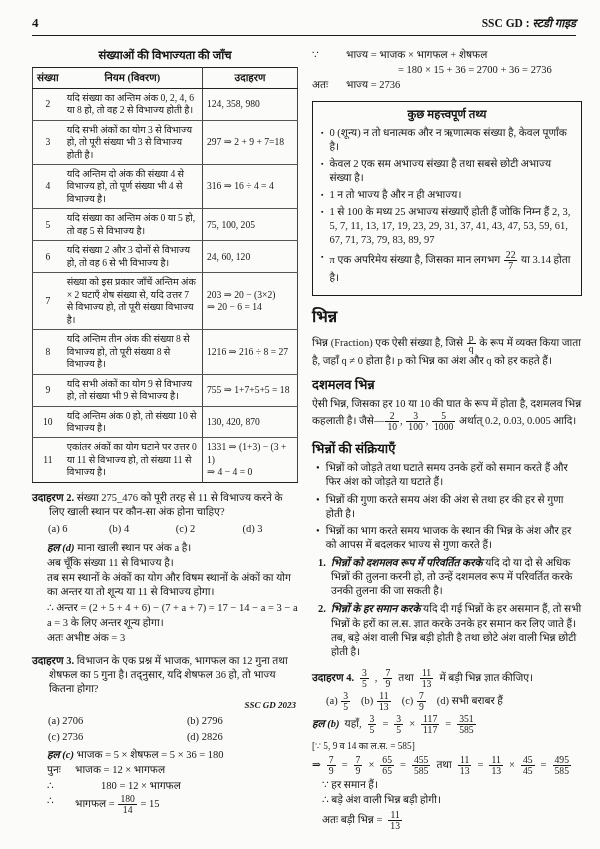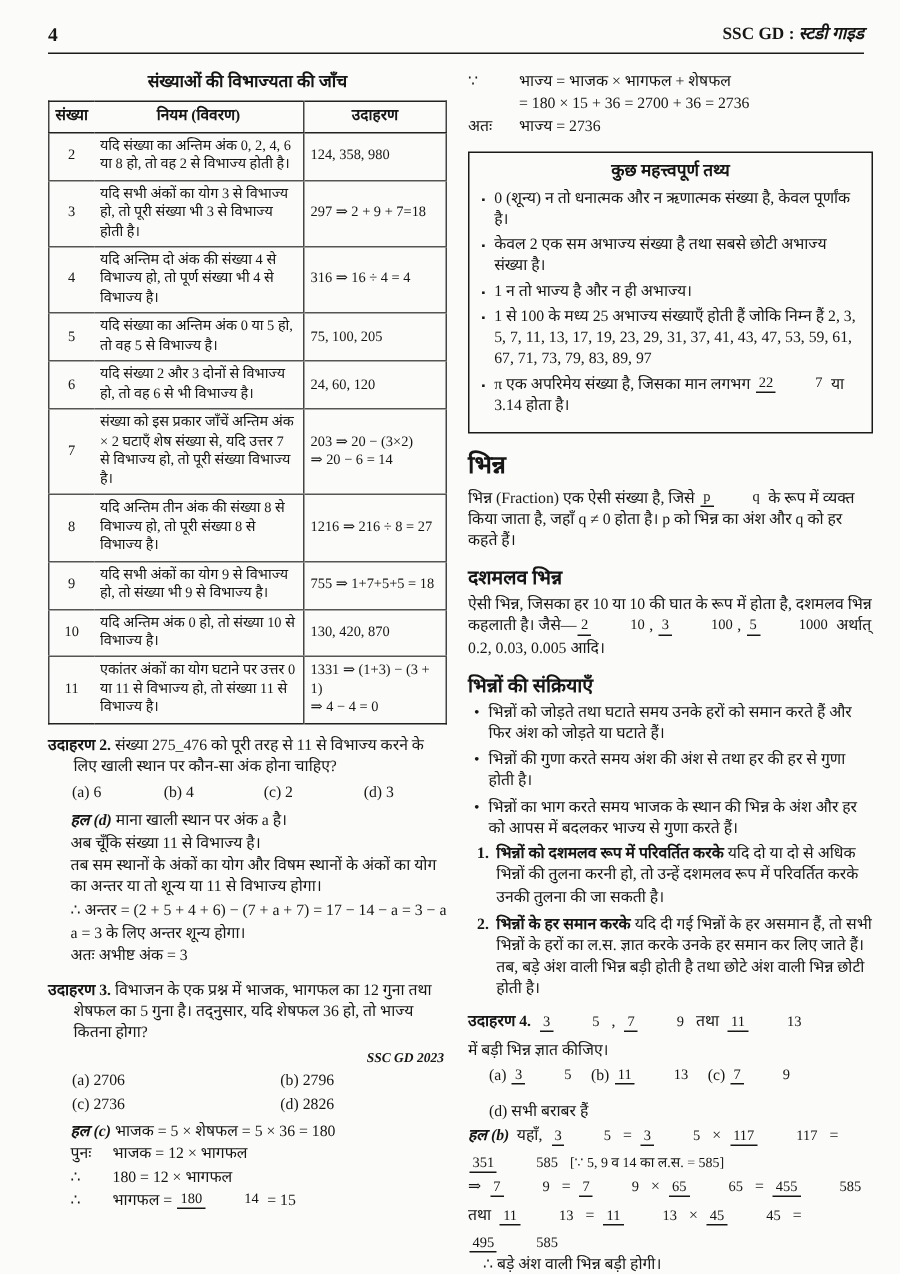--- a/index.html
+++ b/index.html
@@ -34,45 +34,45 @@
   
   .example{margin-top:8px;}
   .q{padding-left:17px;text-indent:-17px;margin:0 0 3px;}
   .q .lbl{font-weight:bold;}
   .tag{font-weight:bold;font-style:italic;font-size:9px;text-align:right;margin:0 2px 2px 0;}
   .opts4{display:grid;grid-template-columns:1.1fr 1.2fr 1.2fr 1fr;padding-left:16px;margin:2px 0 4px;}
   .opts2{display:grid;grid-template-columns:1.25fr 1fr;row-gap:2px;padding-left:16px;margin:2px 0 4px;}
   .sol{margin-left:15px;}
   .sol p{margin:1px 0;}
   .hal{font-weight:bold;font-style:italic;}
-  .ind1{}
+  .ind1{margin-left:26px;}
   .math-row{display:flex;gap:6px;margin:1px 0;}
   .math-row .sym{flex:none;width:22px;}
   
-  .frac{display:inline-flex;flex-direction:row;vertical-align:middle;
-        text-align:center;line-height:1.05;font-size:0.92em;margin:0 1px;gap:24px;}
+  .frac{display:inline-flex;flex-direction:column;vertical-align:middle;
+        text-align:center;line-height:1.05;font-size:0.92em;margin:0 1px;}
   .frac .fr-top{border-bottom:1px solid #161616;padding:0 2px;display:block;}
   .frac .fr-bot{padding:0 2px;display:block;}
   
   .deriv{margin-top:2px;}
   .deriv .row{display:flex;margin:1px 0;}
   .deriv .s{flex:none;width:34px;}
-  .deriv .indent{}
+  .deriv .indent{margin-left:52px;}
   .factbox{border:1.6px solid #1b1b1b;padding:5px 8px 7px;margin:9px 0 10px;}
   .factbox .fb-title{text-align:center;font-weight:bold;font-size:11.5px;margin-bottom:3px;}
   .fb-item{display:flex;gap:6px;margin:2.5px 0;}
   .fb-item .blt{flex:none;font-size:7px;line-height:14px;}
   .sec-h1{font-weight:bold;font-size:16.5px;margin:8px 0 4px;}
   .sec-h2{font-weight:bold;font-size:13px;margin:8px 0 3px;}
   .para{margin:1px 0;}
   .dots{display:flex;gap:6px;margin:3px 0 3px 4px;}
   .dots .blt{flex:none;}
   .numl{display:flex;gap:5px;margin:3px 0 4px 6px;}
   .numl .n{flex:none;font-weight:bold;}
-  .numl .b{font-weight:bold;}
+  .numl .b{font-weight:bold;font-style:italic;}
   .ex4line{display:flex;gap:5px;align-items:center;flex-wrap:wrap;margin:2px 0;}
   .ex4line .lead{flex:none;}
   .note{font-size:9.3px;}
 </style>
 </head>
 <body>
 
 <div class="page">
 
   <div class="hdr">
@@ -387,22 +387,22 @@
           <span class="frac">
               <span class="fr-top">45</span>
               <span class="fr-bot">45</span>
             </span>
             <span>=</span>
           <span class="frac">
               <span class="fr-top">495</span>
               <span class="fr-bot">585</span>
             </span>
         </div>
+        <p class="para" style="margin-left:10px">∵ हर समान हैं।</p>
         <p class="para" style="margin-left:10px">∴ बड़े अंश वाली भिन्न बड़ी होगी।</p>
-        <p class="para" style="margin-left:10px">∵ हर समान हैं।</p>
         <div class="ex4line" style="margin-left:10px">
           <span>अतः बड़ी भिन्न = </span>
           <span class="frac">
               <span class="fr-top">11</span>
               <span class="fr-bot">13</span>
             </span>
         </div>
       </div>
 
     </div>

